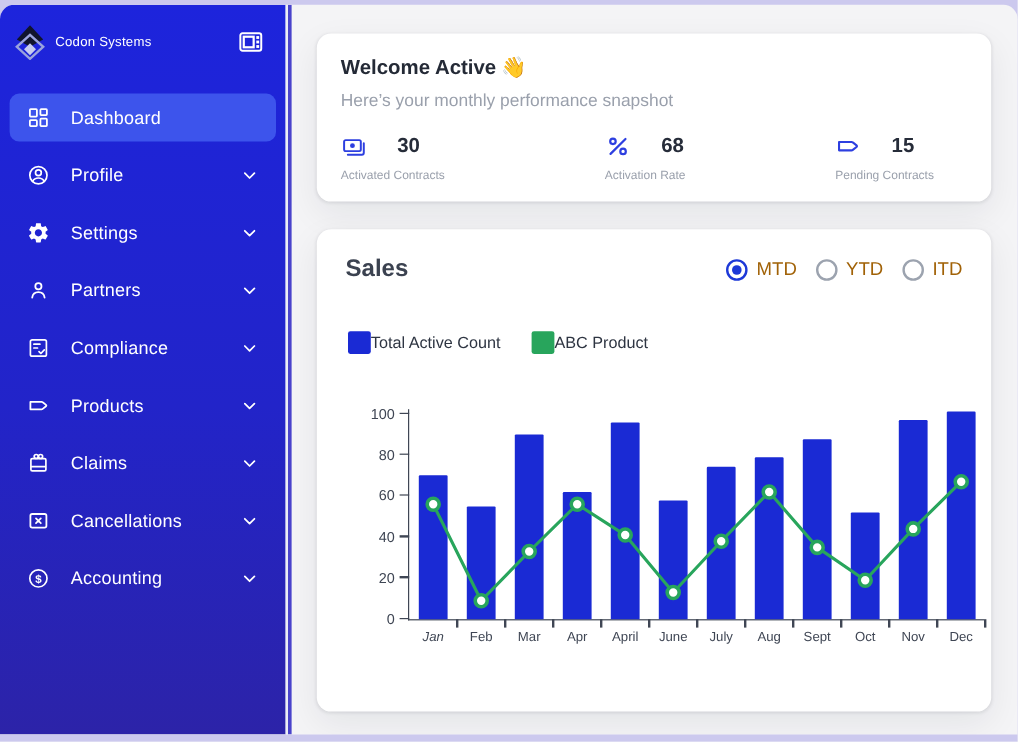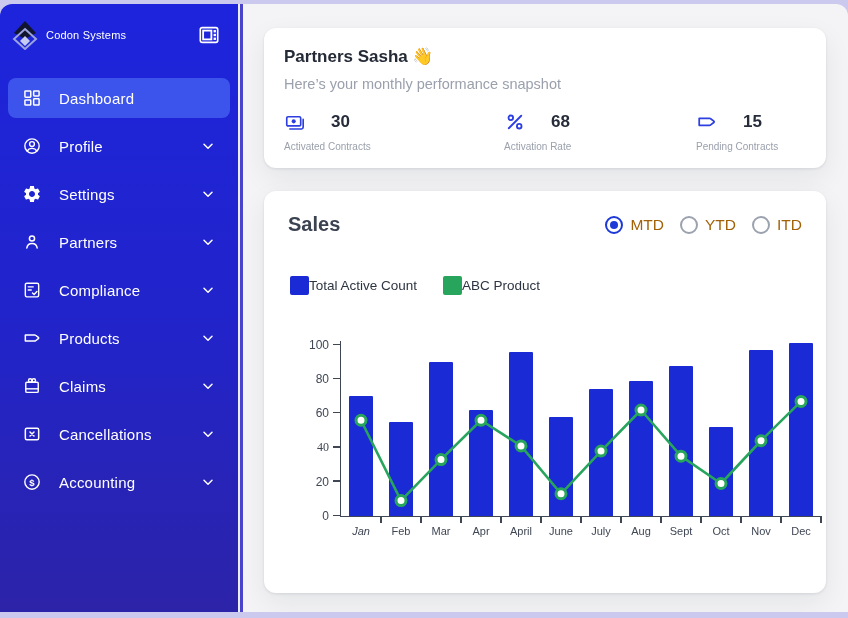--- a/index.html
+++ b/index.html
@@ -241,21 +241,21 @@
       </div>
 
     </nav>
   </aside>
 
   <div class="sidebar-divider"></div>
 
   <main class="main">
 
     <section class="card welcome-card">
-      <div class="welcome-title">Partners Sasha 👋</div>
+      <div class="welcome-title">Welcome Active 👋</div>
       <div class="welcome-subtitle">Here’s your monthly performance snapshot</div>
       <div class="stats-row">
 
         <div class="stat">
           <div class="stat-top">
             <span class="stat-icon">
               <svg viewBox="0 0 24 24" fill="none" stroke="#2d3fe0" stroke-width="1.8">
                 <rect x="3" y="6.3" width="15.2" height="10" rx="1.4"></rect>
                 <circle cx="10.6" cy="11.3" r="2.2" fill="#2d3fe0" stroke="none"></circle>
                 <path d="M6.4 19.6h12.7c1 0 1.8-.8 1.8-1.8V9.2" stroke-linecap="round"></path>
@@ -325,21 +325,21 @@
         </div>
       </div>
 
       <div class="chart">
         <div class="plot" id="plot">
             <div class="ytick" style="bottom: 0px;"></div>
             <div class="ylabel" style="bottom: -7px;">0</div>
             <div class="ytick" style="bottom: 34.2px;"></div>
             <div class="ylabel" style="bottom: 27.2px;">20</div>
             <div class="ytick" style="bottom: 68.4px;"></div>
-            <div class="ylabel" style="bottom: 61.4px; font-family: Liberation Serif, serif;">40</div>
+            <div class="ylabel" style="bottom: 61.4px;">40</div>
             <div class="ytick" style="bottom: 102.6px;"></div>
             <div class="ylabel" style="bottom: 95.6px;">60</div>
             <div class="ytick" style="bottom: 136.8px;"></div>
             <div class="ylabel" style="bottom: 129.8px;">80</div>
             <div class="ytick" style="bottom: 171px;"></div>
             <div class="ylabel" style="bottom: 164px;">100</div>
             <div class="bar" style="left: 8px; height: 119.7px; background: rgb(26, 42, 212);"></div>
             <div class="xlabel" style="left: 0px; font-style: italic;">Jan</div>
             <div class="xtick" style="left: 39px;"></div>
             <div class="bar" style="left: 48px; height: 94.05px; background: rgb(26, 42, 212);"></div>

